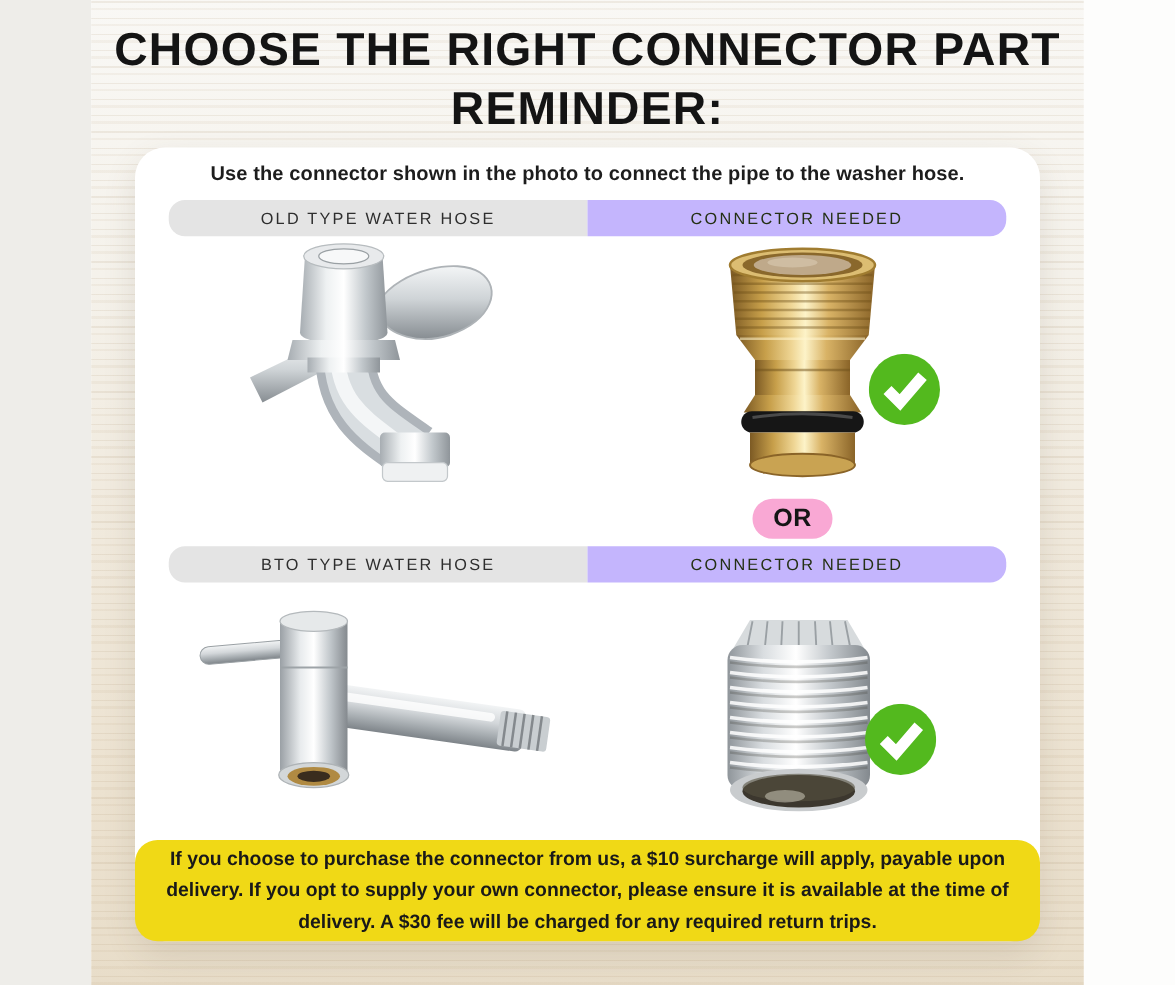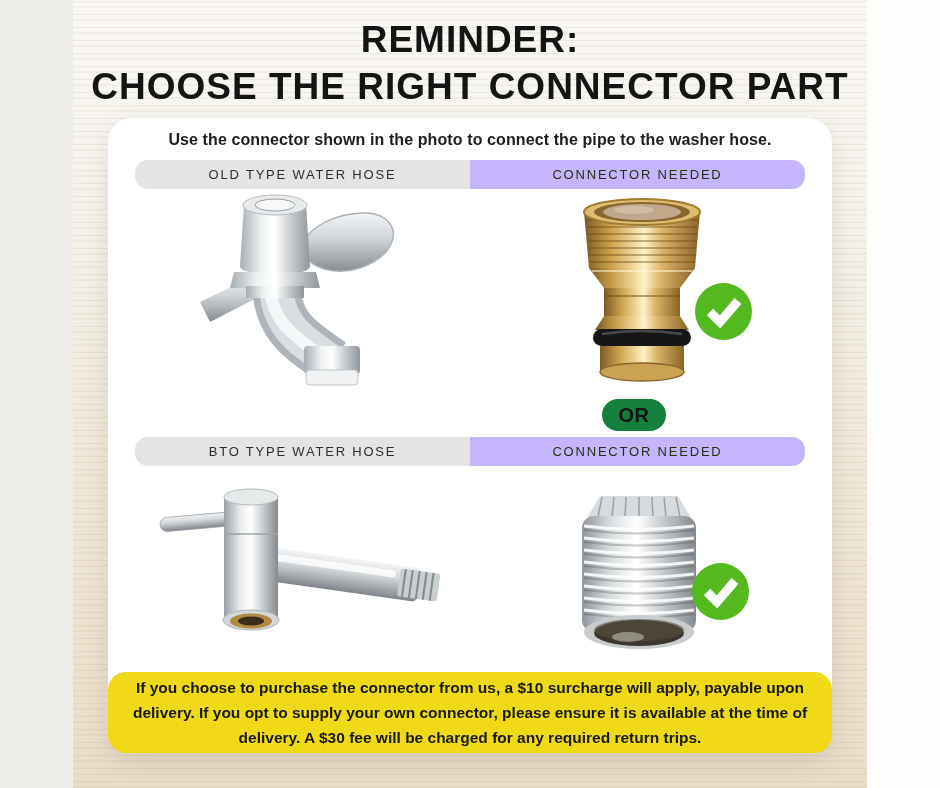--- a/index.html
+++ b/index.html
@@ -46,42 +46,42 @@
   .img-box{position:absolute;}
   .faucet1{left:50px;top:72px;width:300px;height:205px;}
   .brass{left:468px;top:76px;width:132px;height:202px;}
   .check1{left:587px;top:165px;width:57px;height:57px;}
   .faucet2{left:38px;top:356px;width:312px;height:184px;}
   .silver{left:460px;top:372px;width:142px;height:172px;}
   .check2{left:584px;top:445px;width:57px;height:57px;}
   .img-box svg{width:100%;height:100%;display:block;}
   .or-badge{
     position:absolute;left:494px;top:281px;width:64px;height:32px;
-    background:#15803d;border-radius:16px;
+    background:#f9a8d4;border-radius:16px;
     display:flex;align-items:center;justify-content:center;
     font-size:20px;font-weight:800;color:#151515;letter-spacing:0.5px;
   }
   .notice{
     position:absolute;left:0;bottom:0;width:724px;height:81px;
     background:#f0d916;border-radius:18px;
     display:flex;align-items:center;justify-content:center;
     text-align:center;font-size:15.5px;font-weight:700;color:#191919;
     line-height:1.62;padding:16px 12px;box-sizing:border-box;
   }
 </style>
 </head>
 <body>
 
 <div class="side-bar left"></div>
 <div class="side-bar right"></div>
 <div class="stage"></div>
 
 <div class="title-wrap">
+  <div class="title-line">CHOOSE THE RIGHT CONNECTOR PART</div>
   <div class="title-line">REMINDER:</div>
-  <div class="title-line">CHOOSE THE RIGHT CONNECTOR PART</div>
 </div>
 
 <div class="card">
 
   <div class="subtitle">Use the connector shown in the photo to connect the pipe to the washer hose.</div>
 
   <div class="hdr-row row1">
     <div class="hdr-cell hdr-gray">OLD TYPE WATER HOSE</div>
     <div class="hdr-cell hdr-green">CONNECTOR NEEDED</div>
   </div>

